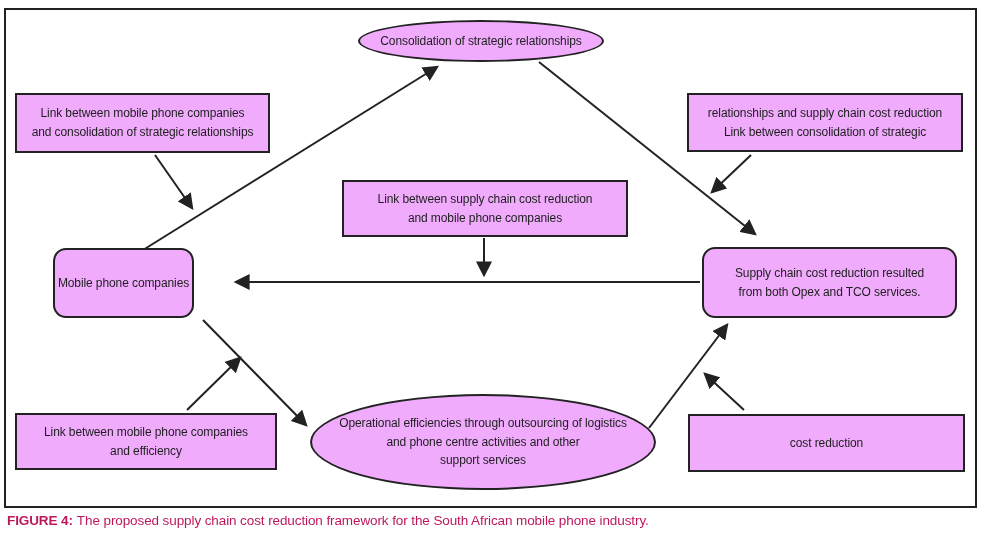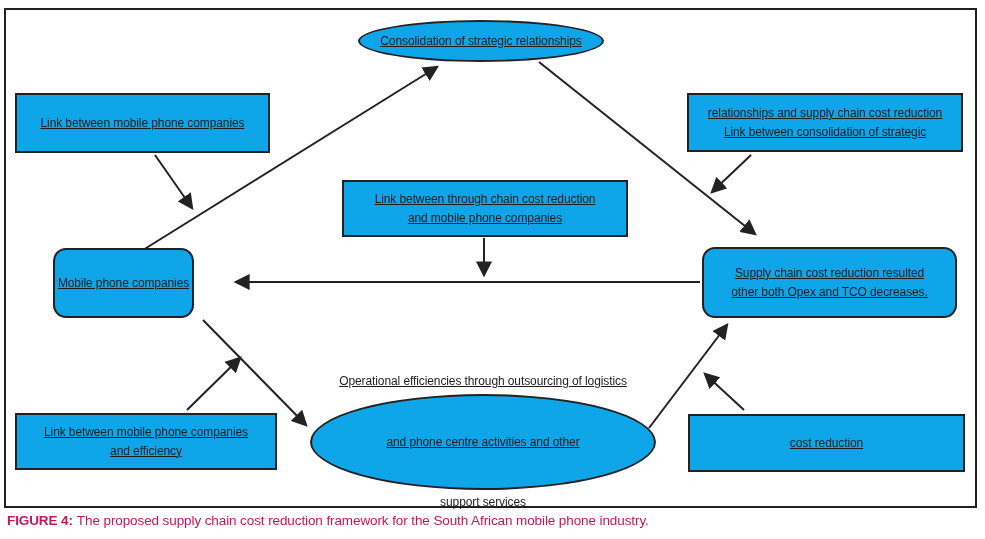--- a/index.html
+++ b/index.html
@@ -6,24 +6,24 @@
   body{
     width:985px;height:539px;position:relative;background:#ffffff;
     font-family:"Liberation Sans", sans-serif;color:#262626;overflow:hidden;
   }
   .frame{
     position:absolute;left:4px;top:8px;width:969px;height:496px;
     border:2px solid #222222;background:#ffffff;
   }
   .arrow-layer{position:absolute;left:0;top:0;width:985px;height:539px;pointer-events:none;}
   .node{
-    position:absolute;border:2px solid #222222;background:#0ea5e9;
+    position:absolute;border:2px solid #222222;background:#f0abfc;
     display:flex;flex-direction:column;justify-content:center;align-items:center;
     text-align:center;font-size:12px;line-height:1.55;letter-spacing:-0.1px;color:#1e1e1e;
-    box-sizing:border-box;z-index:2;text-decoration:underline;
+    box-sizing:border-box;z-index:2;
   }
   .ellipse{border-radius:50%;}
   .rounded{border-radius:13px;}
   .ln{white-space:nowrap;}
   .caption{
     position:absolute;left:7px;top:513px;font-size:13.5px;color:#be185d;letter-spacing:-0.1px;
   }
   .caption .cap-label{font-weight:bold;margin-right:4px;}
 </style>
 </head>
@@ -48,42 +48,43 @@
   <line x1="649" y1="428" x2="727" y2="325" stroke="#222222" stroke-width="2" marker-end="url(#ah)"></line>
   <line x1="744" y1="410" x2="705" y2="374" stroke="#222222" stroke-width="2" marker-end="url(#ah)"></line>
 </svg>
 
 <div class="node ellipse" style="left:358px;top:20px;width:246px;height:42px;">
   <div class="ln">Consolidation of strategic relationships</div>
 </div>
 
 <div class="node" style="left:15px;top:93px;width:255px;height:60px;">
   <div class="ln">Link between mobile phone companies</div>
+  <div class="ln">and consolidation of strategic relationships</div>
 </div>
 
 <div class="node" style="left:687px;top:93px;width:276px;height:59px;">
   <div class="ln">relationships and supply chain cost reduction</div>
   <div class="ln">Link between consolidation of strategic</div>
 </div>
 
 <div class="node" style="left:342px;top:180px;width:286px;height:57px;">
-  <div class="ln">Link between through chain cost reduction</div>
+  <div class="ln">Link between supply chain cost reduction</div>
   <div class="ln">and mobile phone companies</div>
 </div>
 
 <div class="node rounded" style="left:53px;top:248px;width:141px;height:70px;">
   <div class="ln">Mobile phone companies</div>
 </div>
 
 <div class="node rounded" style="left:702px;top:247px;width:255px;height:71px;">
   <div class="ln">Supply chain cost reduction resulted</div>
-  <div class="ln">other both Opex and TCO decreases.</div>
+  <div class="ln">from both Opex and TCO services.</div>
 </div>
 
-<div class="node ellipse" style="left:310px;top:394px;width:346px;height:96px;gap:42px;">
+<div class="node ellipse" style="left:310px;top:394px;width:346px;height:96px;">
   <div class="ln">Operational efficiencies through outsourcing of logistics</div>
   <div class="ln">and phone centre activities and other</div>
   <div class="ln">support services</div>
 </div>
 
 <div class="node" style="left:15px;top:413px;width:262px;height:57px;">
   <div class="ln">Link between mobile phone companies</div>
   <div class="ln">and efficiency</div>
 </div>
 

